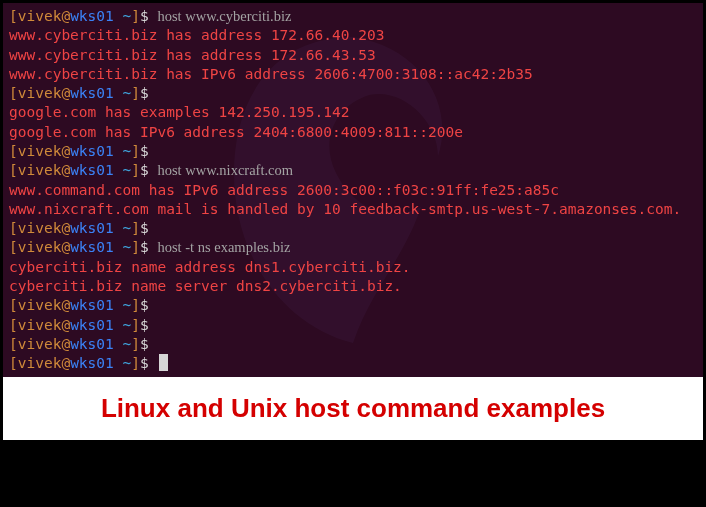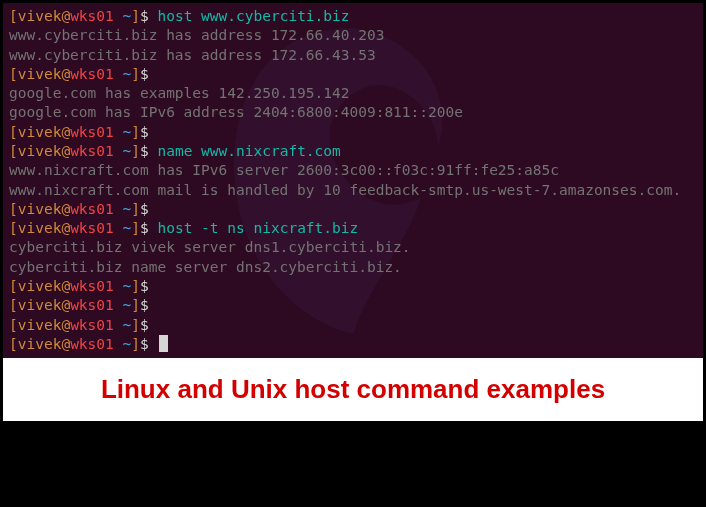--- a/index.html
+++ b/index.html
@@ -29,25 +29,25 @@
       height: 340px;
       opacity: 0.18;
       pointer-events: none;
       z-index: 0;
     }
     .watermark svg { width: 100%; height: 100%; }
     .line { white-space: pre; position: relative; z-index: 1; color: #d6d6d6; }
     .br-open, .br-close { color: #d08a3a; }
     .user { color: #d08a3a; text-align: right; }
     .at { color: #d08a3a; }
-    .host { color: #ef4444; margin-top: 24px; }
+    .host { color: #3b82f6; margin-top: 24px; }
     .path { color: #3fa0d8; }
     .dollar { color: #d6d6d6; }
-    .cmd { color: #14b8a6; }
-    .out { color: #737373; }
+    .cmd { color: #a3a3a3; font-family: Liberation Serif, serif; }
+    .out { color: #ef4444; }
     .cursor {
       display: inline-block;
       width: 9px;
       height: 17px;
       background: #d6d6d6;
       vertical-align: text-bottom;
       margin-left: 2px;
     }
     .caption {
       background: #fff;
@@ -66,30 +66,31 @@
 <div class="terminal">
   <div class="watermark">
     <svg viewBox="0 0 100 100">
       <path d="M50 5 C25 5 15 25 15 45 C15 70 30 90 50 95 C55 80 65 70 70 55 C60 60 50 55 45 45 C40 35 45 25 55 22 C65 20 75 30 75 40 C80 25 70 8 50 5 Z" fill="#4a2a5a"></path>
     </svg>
   </div>
   <div id="lines">
       <div class="line"><span class="br-open">[</span><span class="user">vivek</span><span class="at">@</span><span class="host">wks01</span><span class="path"> ~</span><span class="br-close">]</span><span class="dollar">$ </span><span class="cmd">host www.cyberciti.biz</span></div>
       <div class="line"><span class="out">www.cyberciti.biz has address 172.66.40.203</span></div>
       <div class="line"><span class="out">www.cyberciti.biz has address 172.66.43.53</span></div>
+      <div class="line"><span class="out">www.cyberciti.biz has IPv6 address 2606:4700:3108::ac42:2b35</span></div>
       <div class="line"><span class="br-open">[</span><span class="user">vivek</span><span class="at">@</span><span class="host">wks01</span><span class="path"> ~</span><span class="br-close">]</span><span class="dollar">$ </span><span class="cmd"></span></div>
       <div class="line"><span class="out">google.com has examples 142.250.195.142</span></div>
       <div class="line"><span class="out">google.com has IPv6 address 2404:6800:4009:811::200e</span></div>
       <div class="line"><span class="br-open">[</span><span class="user">vivek</span><span class="at">@</span><span class="host">wks01</span><span class="path"> ~</span><span class="br-close">]</span><span class="dollar">$ </span><span class="cmd"></span></div>
-      <div class="line"><span class="br-open">[</span><span class="user">vivek</span><span class="at">@</span><span class="host">wks01</span><span class="path"> ~</span><span class="br-close">]</span><span class="dollar">$ </span><span class="cmd">name www.nixcraft.com</span></div>
-      <div class="line"><span class="out">www.nixcraft.com has IPv6 server 2600:3c00::f03c:91ff:fe25:a85c</span></div>
+      <div class="line"><span class="br-open">[</span><span class="user">vivek</span><span class="at">@</span><span class="host">wks01</span><span class="path"> ~</span><span class="br-close">]</span><span class="dollar">$ </span><span class="cmd">host www.nixcraft.com</span></div>
+      <div class="line"><span class="out">www.command.com has IPv6 address 2600:3c00::f03c:91ff:fe25:a85c</span></div>
       <div class="line"><span class="out">www.nixcraft.com mail is handled by 10 feedback-smtp.us-west-7.amazonses.com.</span></div>
       <div class="line"><span class="br-open">[</span><span class="user">vivek</span><span class="at">@</span><span class="host">wks01</span><span class="path"> ~</span><span class="br-close">]</span><span class="dollar">$ </span><span class="cmd"></span></div>
-      <div class="line"><span class="br-open">[</span><span class="user">vivek</span><span class="at">@</span><span class="host">wks01</span><span class="path"> ~</span><span class="br-close">]</span><span class="dollar">$ </span><span class="cmd">host -t ns nixcraft.biz</span></div>
-      <div class="line"><span class="out">cyberciti.biz vivek server dns1.cyberciti.biz.</span></div>
+      <div class="line"><span class="br-open">[</span><span class="user">vivek</span><span class="at">@</span><span class="host">wks01</span><span class="path"> ~</span><span class="br-close">]</span><span class="dollar">$ </span><span class="cmd">host -t ns examples.biz</span></div>
+      <div class="line"><span class="out">cyberciti.biz name address dns1.cyberciti.biz.</span></div>
       <div class="line"><span class="out">cyberciti.biz name server dns2.cyberciti.biz.</span></div>
       <div class="line"><span class="br-open">[</span><span class="user">vivek</span><span class="at">@</span><span class="host">wks01</span><span class="path"> ~</span><span class="br-close">]</span><span class="dollar">$ </span><span class="cmd"></span></div>
       <div class="line"><span class="br-open">[</span><span class="user">vivek</span><span class="at">@</span><span class="host">wks01</span><span class="path"> ~</span><span class="br-close">]</span><span class="dollar">$ </span><span class="cmd"></span></div>
       <div class="line"><span class="br-open">[</span><span class="user">vivek</span><span class="at">@</span><span class="host">wks01</span><span class="path"> ~</span><span class="br-close">]</span><span class="dollar">$ </span><span class="cmd"></span></div>
       <div class="line"><span class="br-open">[</span><span class="user">vivek</span><span class="at">@</span><span class="host">wks01</span><span class="path"> ~</span><span class="br-close">]</span><span class="dollar">$ </span><span class="cmd"></span><span class="cursor"></span></div>
     </div>
 </div>
 <div class="caption">Linux and Unix host command examples</div>
 
 </body></html>

